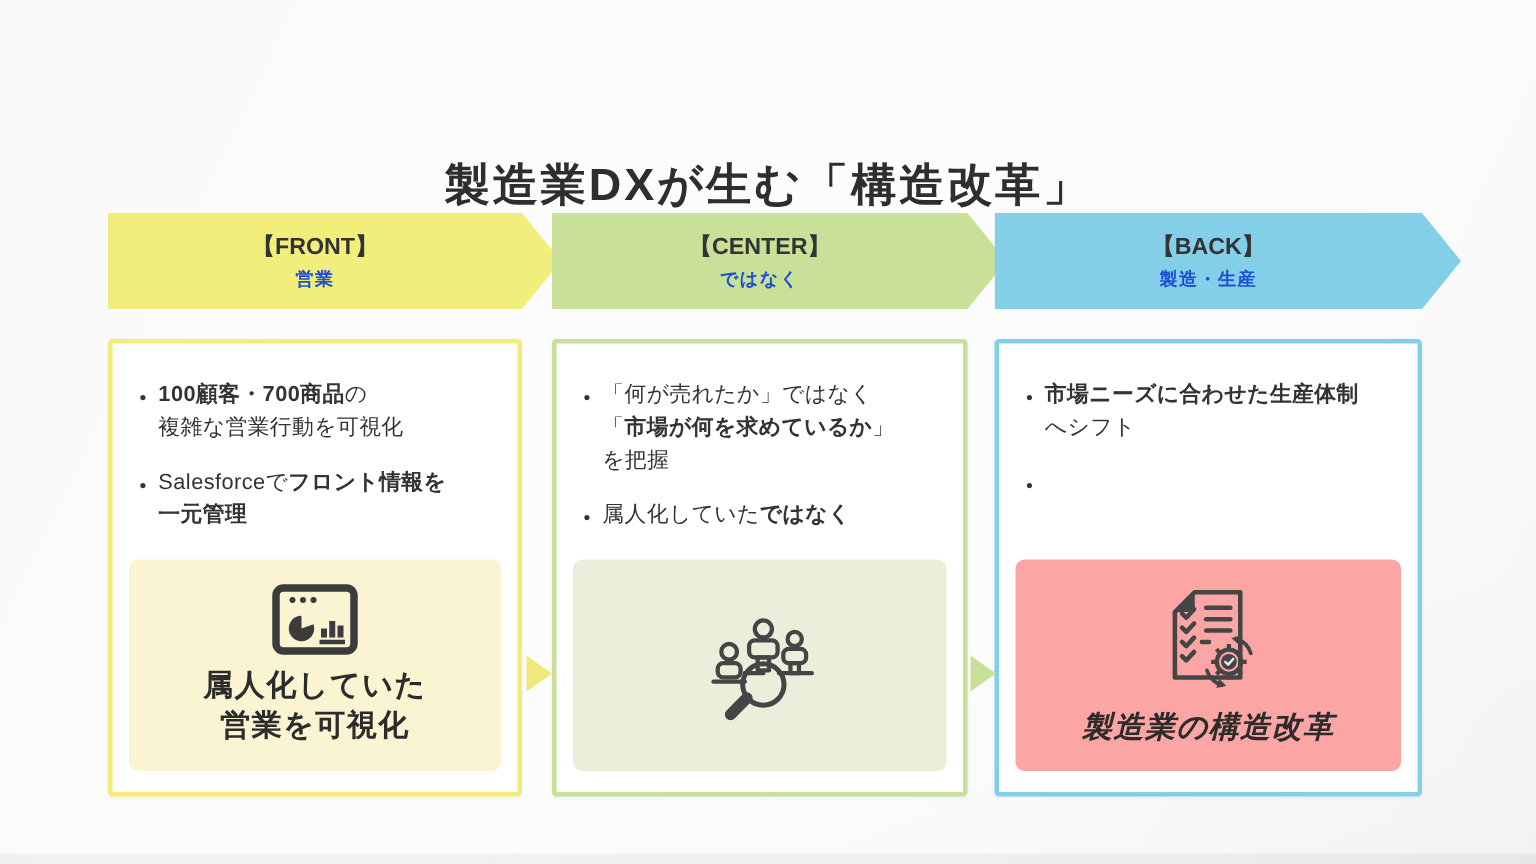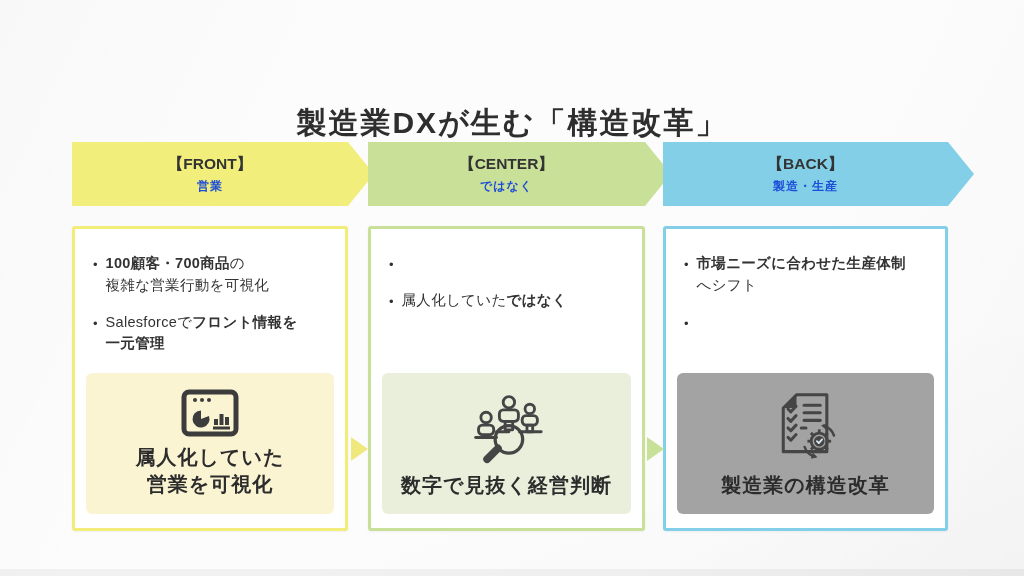--- a/index.html
+++ b/index.html
@@ -53,21 +53,21 @@
   ul.bullets .mark{flex:0 0 auto;font-size:13px;margin-top:2px;}
   ul.bullets .btext{white-space:pre-line;letter-spacing:0.3px;}
   ul.bullets .b{font-weight:bold;text-align:center;}
 
   .panel{
     position:absolute;left:11px;right:11px;bottom:14px;height:141px;border-radius:6px;
     display:flex;flex-direction:column;align-items:center;justify-content:center;gap:7px;
   }
   .panel.yellow{background:#faf4d3;}
   .panel.green{background:#e9efdb;}
-  .panel.blue{background:#a3a3a3;}
+  .panel.blue{background:#fca5a5;font-style:italic;}
   .caption{font-weight:bold;font-size:20px;color:#2c2c2c;text-align:center;line-height:1.35;white-space:pre-line;letter-spacing:1px;}
 
   .tri{position:absolute;top:437px;width:0;height:0;border-top:12px solid transparent;border-bottom:12px solid transparent;}
   .tri.yellow{left:351px;border-left:17px solid #efe87c;}
   .tri.green{left:647px;border-left:17px solid #c9e099;}
 
   .icon{display:block;}
 </style>
 </head>
 <body>
@@ -114,20 +114,23 @@
 
 <div class="col col2">
   <div class="arrow green">
     <div class="tag">【CENTER】</div>
     <div class="name">ではなく</div>
   </div>
   <div class="box green">
     <ul class="bullets">
         <li>
           <span class="mark">•</span>
+          <span class="btext"><span>「何が売れたか」ではなく
+「</span><span class="b">市場が何を求めているか</span><span>」
+を把握</span></span>
         </li>
         <li>
           <span class="mark">•</span>
           <span class="btext"><span>属人化していた</span><span class="b">ではなく</span></span>
         </li>
       </ul>
     <div class="panel green">
       <svg class="icon" width="80" height="76" viewBox="0 0 84 80">
         <g fill="none" stroke="#454545" stroke-width="3" stroke-linecap="round" stroke-linejoin="round">
           <circle cx="20" cy="30" r="5.5"></circle>
@@ -138,21 +141,20 @@
           <rect x="40" y="34" width="8" height="9"></rect>
           <circle cx="66" cy="21" r="5"></circle>
           <rect x="58" y="28" width="16" height="10" rx="4"></rect>
           <rect x="63" y="38" width="6" height="7"></rect>
           <line x1="31" y1="45" x2="44" y2="45"></line>
           <line x1="55" y1="45" x2="78" y2="45"></line>
         </g>
         <circle cx="44" cy="53" r="14.5" fill="none" stroke="#454545" stroke-width="3.5"></circle>
         <line x1="32.5" y1="62.5" x2="21" y2="74" stroke="#454545" stroke-width="8" stroke-linecap="round"></line>
       </svg>
-      <div class="caption">数字で見抜く経営判断</div>
     </div>
   </div>
 </div>
 
 <div class="col col3">
   <div class="arrow blue">
     <div class="tag">【BACK】</div>
     <div class="name">製造・生産</div>
   </div>
   <div class="box blue">

